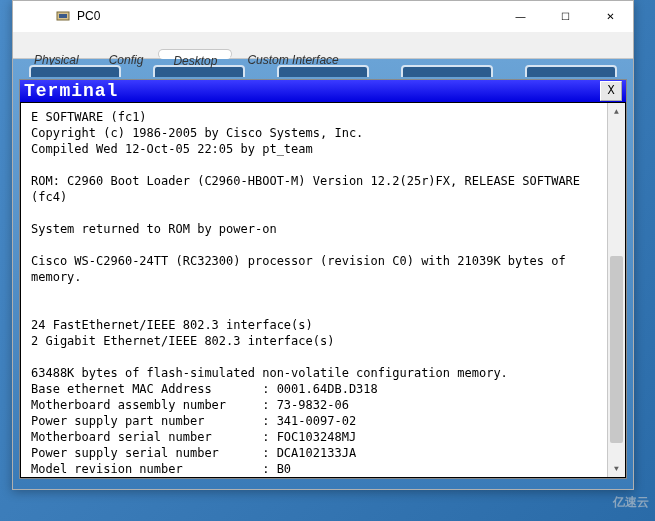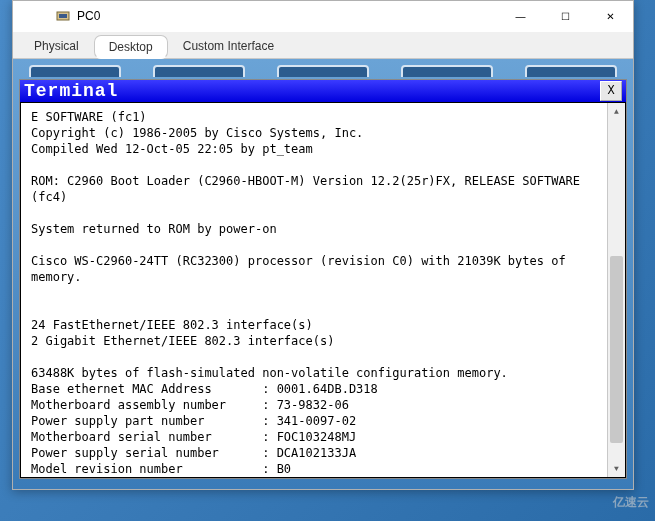--- a/index.html
+++ b/index.html
@@ -4,21 +4,21 @@
 <style>
   html,body { margin:0; padding:0; font-family: "Segoe UI", Tahoma, sans-serif; font-size:12px; background:#3a7bb8; }
   .desktop-bg { position:relative; width:655px; height:521px; overflow:hidden; background:linear-gradient(135deg,#4a8bc8,#2a6ba8); }
   .window { position:absolute; top:0; left:12px; width:620px; background:#fff; border:1px solid #b0b0b0; box-shadow:0 2px 10px rgba(0,0,0,0.3); }
   .titlebar { height:30px; display:flex; align-items:center; background:#fff; border-bottom:1px solid transparent;padding-left:36px; }
   .titlebar .app-icon { width:16px; height:16px; margin:0 6px; }
   .titlebar .title { flex:0 0 auto; font-size:12px; color:#000; }
   .titlebar .spacer { flex:1; }
   .win-btn { width:45px; height:30px; display:flex; align-items:center; justify-content:center; font-family:inherit; font-size:10px; color:#000; background:transparent; }
   .tabbar { display:flex; height:26px; background:#f0f0f0; border-bottom:1px solid #c8c8c8; padding-left:6px; }
-  .tab { padding:4px 14px 0; font-size:12px; color:#333; border:1px solid transparent; border-bottom:none; margin-top:2px; background:#f0f0f0; }
+  .tab { padding:4px 14px 0; font-size:12px; color:#333; border:1px solid transparent; border-bottom:none; margin-top:16px; background:#f0f0f0;font-style:italic; }
   .tab.active { background:#fff; border-color:#c8c8c8; border-bottom:1px solid #fff; position:relative; top:1px; z-index:2;border-radius:7px; }
   .workspace { height:430px; background:linear-gradient(#6aa3d6,#3a7bb8); padding:6px; box-sizing:border-box; }
   .icon-row { display:flex; gap:12px; justify-content:space-around; height:12px; overflow:hidden; }
   .icon-row .slot { width:88px; height:70px; background:#2b5c8e; border:2px solid #d6e4f2; border-radius:4px; }
   .term-window { margin-top:2px; border:1px solid #888; background:#fff; }
   .term-titlebar { height:22px; background:linear-gradient(#3b3bff,#0000dd); display:flex; align-items:center; padding:0 4px; }
   .term-title { color:#fff; font-family:"Courier New",monospace; font-size:18px; letter-spacing:1px; font-weight:bold; }
   .term-close { width:20px; height:18px; background:#e8e8e8; border:1px outset #fff; font-family:"Courier New",monospace; font-size:12px; display:flex; align-items:center; justify-content:center; }
   .term-body { background:#fff; color:#000; font-family:"Courier New",monospace; font-size:12px; line-height:16px; padding:2px 6px; height:376px; overflow:hidden; position:relative; box-sizing:border-box; border:1px solid #000; }
   .term-body pre { margin:4px; white-space:pre-wrap; word-wrap:break-word; }
@@ -51,20 +51,21 @@
       <div class="win-btn">
           <span>☐</span>
         </div>
       <div class="win-btn close">
           <span>✕</span>
         </div>
     </div>
 
     <div class="tabbar">
       <div class="tab"><span>Physical</span></div>
+      <div class="tab"><span>Config</span></div>
       <div class="tab active"><span>Desktop</span></div>
       <div class="tab"><span>Custom Interface</span></div>
     </div>
 
     <div class="workspace">
       <div class="icon-row">
         <div class="slot"></div>
         <div class="slot"></div>
         <div class="slot"></div>
         <div class="slot"></div>

